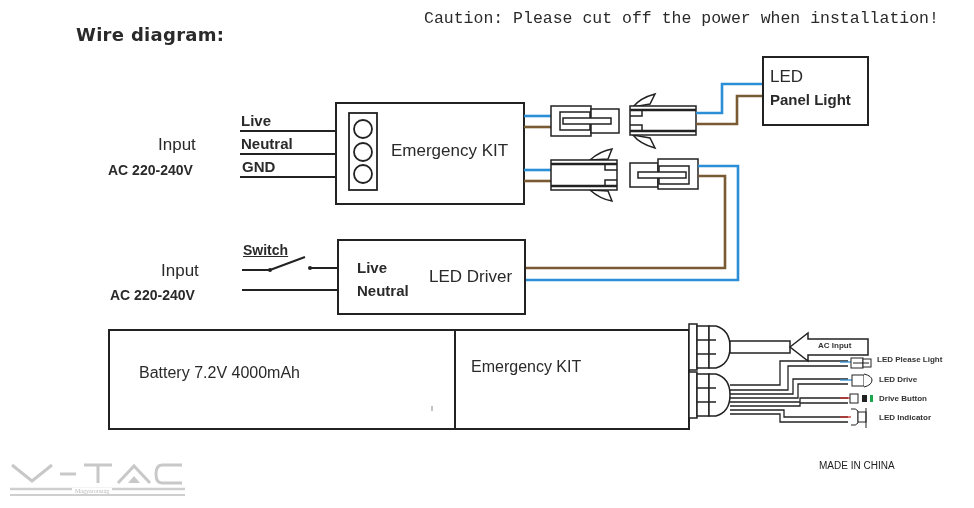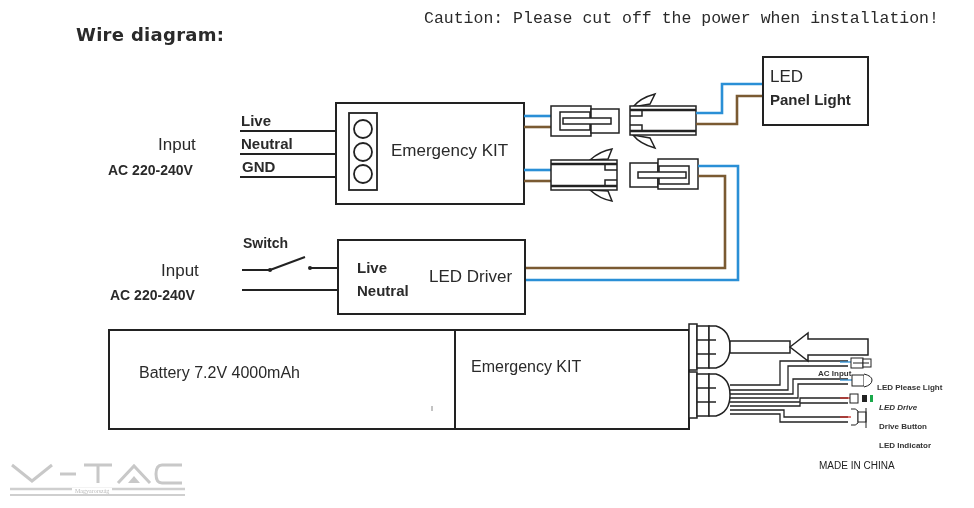--- a/index.html
+++ b/index.html
@@ -5,21 +5,21 @@
   html, body { margin: 0; padding: 0; background: #ffffff; }
   body { width: 974px; height: 508px; position: relative; overflow: hidden; font-family: "Liberation Sans", sans-serif; color: #222; }
   svg { position: absolute; left: 0; top: 0; }
   .lbl { position: absolute; white-space: nowrap; color: #2a2a2a; }
   .title { left: 76px; top: 12px; font-size: 18px; font-weight: bold; font-family: "DejaVu Sans", sans-serif; letter-spacing: 0.3px; margin-top: 12px; }
   .caution { left: 424px; top: 9px; font-size: 16.5px; font-family: Liberation Mono, monospace; }
   .b16 { font-size: 17px; font-weight: normal; }
   .b15 { font-size: 15px; font-weight: bold; text-align: center; }
   .b14 { font-size: 14px; font-weight: bold; }
   .big { font-size: 16px; font-weight: normal; }
-  .tiny { font-size: 8px; font-weight: bold; color: #333; margin-top: 28px; }
+  .tiny { font-size: 8px; font-weight: bold; color: #333; }
   .made { left: 819px; top: 460px; font-size: 10px; color: #222; text-align: center; }
   .logo { position: absolute; left: 10px; top: 461px; width: 175px; height: 38px; }
   .logo-sub { position: absolute; left: 72px; top: 488px; font-size: 6px; font-family: "Liberation Serif", serif; color: #bbb; background:#fff; padding: 0 3px; }
 </style>
 </head>
 <body>
 
 <svg width="974" height="508" viewBox="0 0 974 508">
   <defs>
     <marker id="arr" markerWidth="10" markerHeight="10" refX="9" refY="5" orient="auto" markerUnits="userSpaceOnUse">
@@ -174,30 +174,30 @@
 <div class="lbl b14" style="left:108px; top:162px;">AC 220-240V</div>
 <div class="lbl b15" style="left:241px; top:112px;">Live</div>
 <div class="lbl b15" style="left:241px; top:135px;">Neutral</div>
 <div class="lbl b15" style="left:242px; top:158px;">GND</div>
 <div class="lbl b16" style="left:391px; top:141px;">Emergency KIT</div>
 <div class="lbl b16" style="left:770px; top:67px;">LED</div>
 <div class="lbl b15" style="left:770px; top:91px;">Panel Light</div>
 
 <div class="lbl b16" style="left:161px; top:261px;">Input</div>
 <div class="lbl b14" style="left:110px; top:287px;">AC 220-240V</div>
-<div class="lbl b14" style="left:243px; top:235px;">Switch</div>
+<div class="lbl b14" style="left:243px; top:242px;text-decoration:underline;">Switch</div>
 <div class="lbl b15" style="left:357px; top:259px;">Live</div>
 <div class="lbl b15" style="left:357px; top:282px;">Neutral</div>
 <div class="lbl b16" style="left:429px; top:267px;">LED Driver</div>
 
 <div class="lbl big" style="left:139px; top:364px;">Battery 7.2V 4000mAh</div>
 <div class="lbl big" style="left:471px; top:358px;">Emergency KIT</div>
 <div class="lbl tiny" style="left:818px; top:341px;">AC Input</div>
 <div class="lbl tiny" style="left:877px; top:355px;">LED Please Light</div>
-<div class="lbl tiny" style="left:879px; top:375px;font-style:italic;">LED Drive</div>
+<div class="lbl tiny" style="left:879px; top:375px;">LED Drive</div>
 <div class="lbl tiny" style="left:879px; top:394px;">Drive Button</div>
 <div class="lbl tiny" style="left:879px; top:413px;">LED Indicator</div>
 
 <svg class="logo" width="175" height="38" viewBox="0 0 175 38">
   <g fill="none" stroke="#c8c8c8" stroke-width="3">
     <path d="M2 4 L22 20 L42 4"></path>
     <line x1="50" y1="13" x2="66" y2="13"></line>
     <path d="M74 4 H102 M88 4 V22"></path>
     <path d="M108 22 L124 5 L140 22"></path>
     <path d="M172 4 H152 Q146 4 146 13 Q146 22 152 22 H172"></path>

